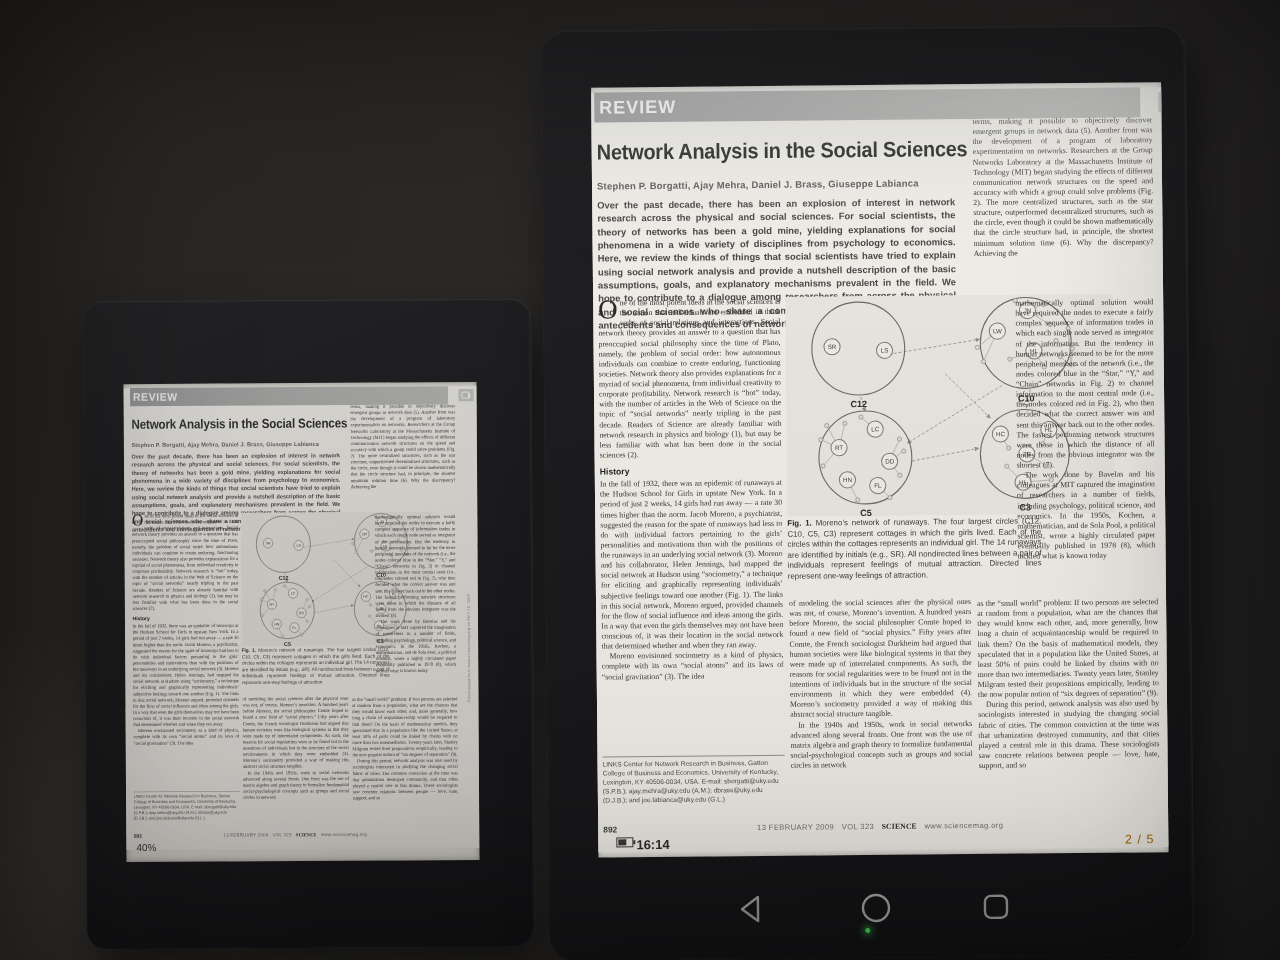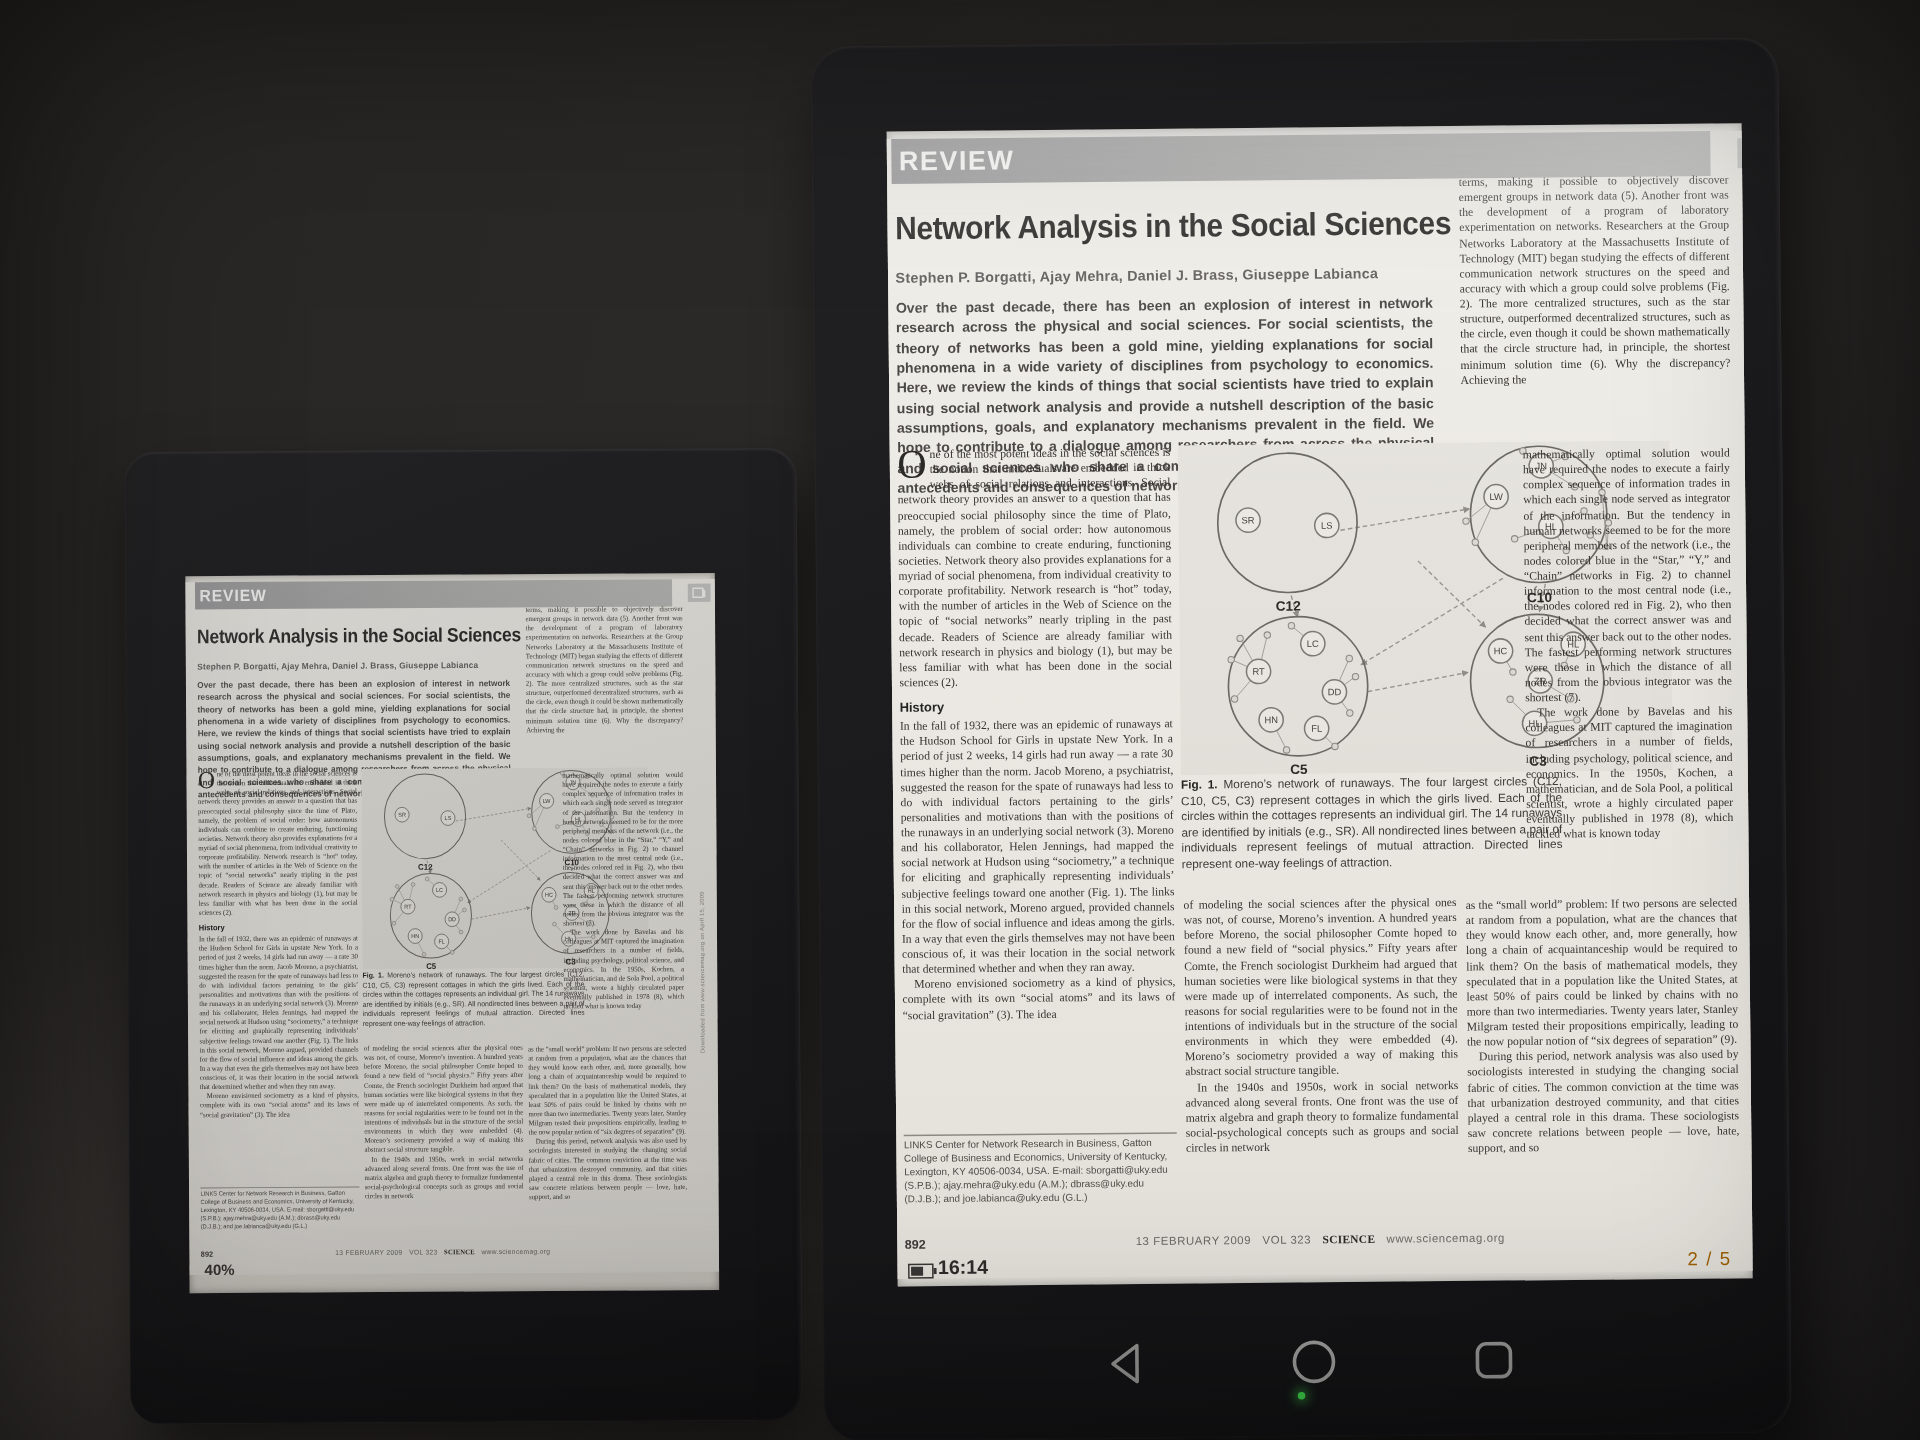--- a/index.html
+++ b/index.html
@@ -62,27 +62,27 @@
   .col3-bottom{position:absolute;left:389px;top:510px;width:181px;height:222px;overflow:hidden;}
 
   .page-footer{position:absolute;left:0;top:732px;width:580px;height:14px;font-size:7.6px;color:#6b6967;}
   .pf-num{position:absolute;left:13px;top:0;font-weight:bold;color:#3a3836;font-size:8.4px;}
   .pf-center{position:absolute;left:90px;width:400px;text-align:center;letter-spacing:0.4px;}
   .pf-center .pf-journal{font-family:"Liberation Serif",serif;font-weight:bold;color:#262422;letter-spacing:0.2px;}
   .sidebar-note{position:absolute;left:586px;top:240px;height:280px;
     writing-mode:vertical-rl;transform:rotate(180deg);font-size:6.4px;color:#8b8985;letter-spacing:0.3px;white-space:nowrap;}
 
   
-  .rd-status-left{position:absolute;left:7px;bottom:5px;display:flex;align-items:flex-end;gap:3px;
+  .rd-status-left{position:absolute;left:18px;bottom:5px;display:flex;align-items:flex-start;gap:3px;
     font-size:13px;font-weight:bold;color:#2f2d2b;z-index:3;}
   .batt{position:relative;width:15px;height:8px;border:1px solid #3a3836;display:inline-block;}
   .batt::after{content:"";position:absolute;right:-3px;top:2px;width:2px;height:4px;background:#3a3836;}
   .batt-fill{position:absolute;left:1px;top:1px;width:8px;height:6px;background:#3a3836;}
   .rd-status-right{position:absolute;right:14px;bottom:6px;font-size:12.5px;color:#a16207;z-index:3;letter-spacing:1px;}
-  .ld-status{position:absolute;left:10px;bottom:9px;font-size:10px;font-weight:bold;color:#343230;z-index:3;}
+  .ld-status{position:absolute;left:10px;bottom:9px;font-size:10px;font-weight:normal;color:#343230;z-index:3;}
 
   
   .nav-row{position:absolute;left:0;top:852px;width:645px;height:60px;}
   .nav-btn{position:absolute;top:8px;width:40px;height:40px;}
   .nav-btn svg{display:block;}
   .nav-back{left:183px;}
   .nav-home{left:307px;}
   .nav-recents{left:427px;}
   .led{position:absolute;left:316px;top:48px;width:5px;height:5px;border-radius:50%;
     box-shadow:0 0 7px 2px rgba(70,220,80,.55);}

